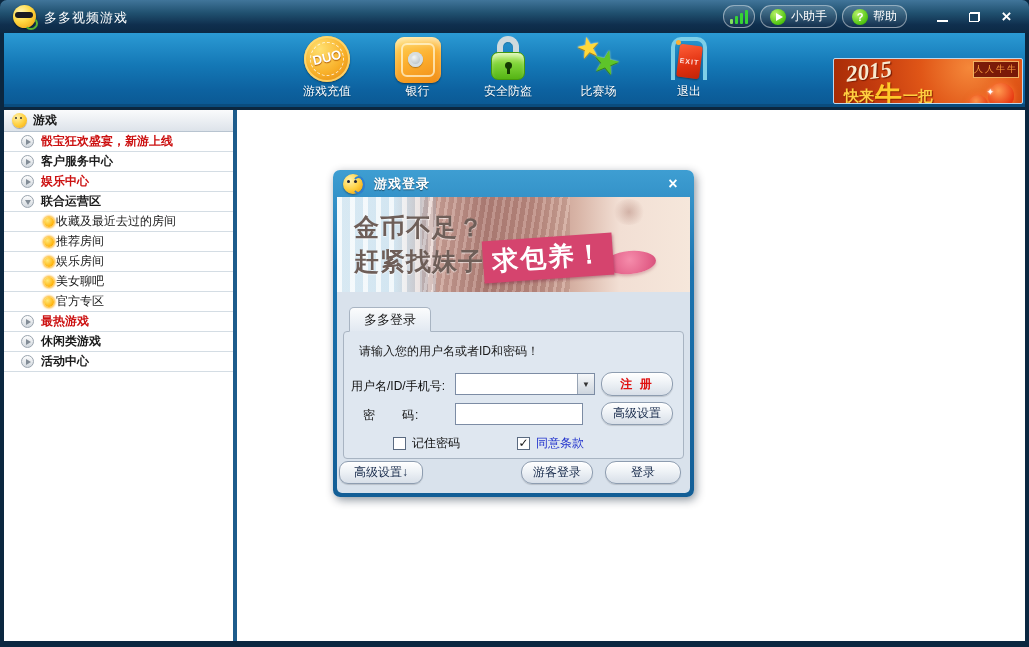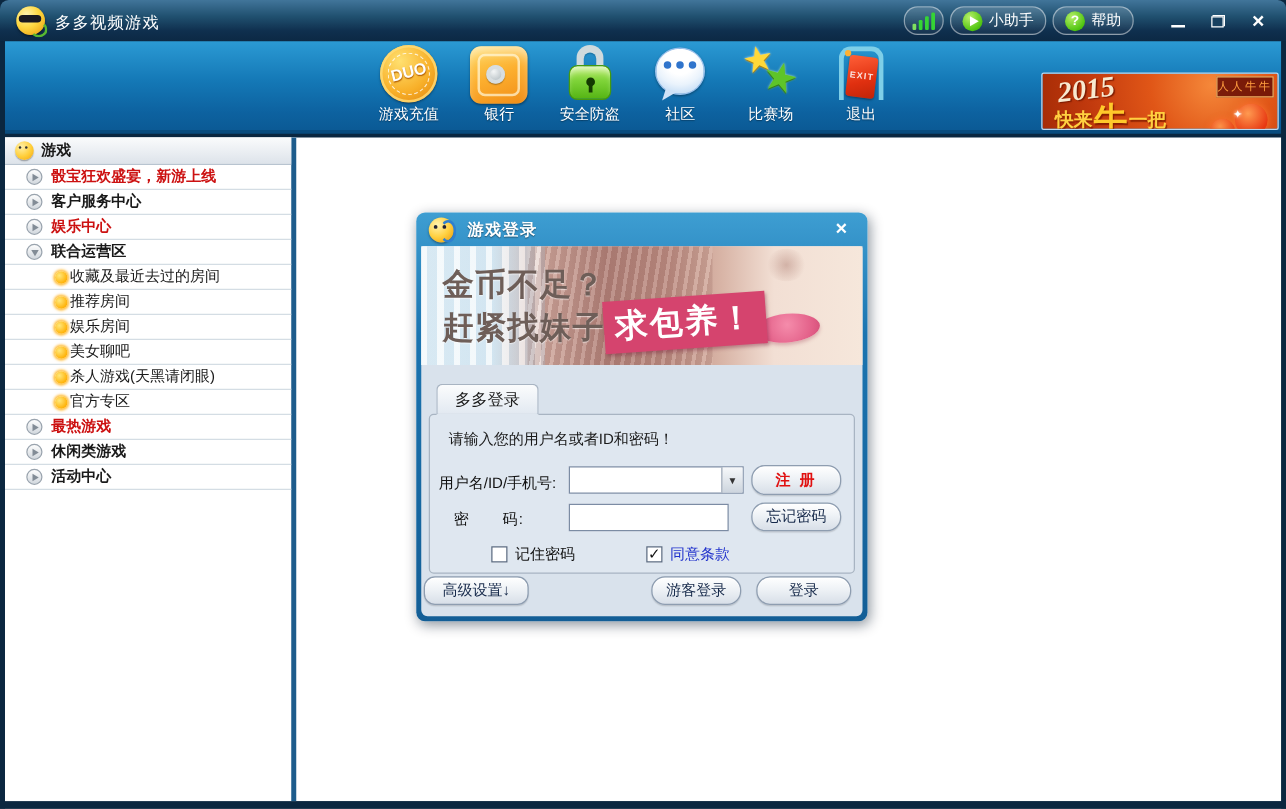--- a/index.html
+++ b/index.html
@@ -281,32 +281,20 @@
     </div>
     <div class="tool">
       <div class="tool-icon ico-lock">
         <span class="shackle"></span>
           <span class="lockbody"></span>
           <span class="keyhole"></span>
       </div>
       <div class="tool-label">安全防盗</div>
     </div>
     <div class="tool">
-      <div class="tool-icon ico-chat">
-        <span class="bubble"></span>
-          <span class="tail"></span>
-          <span class="dots">
-            <i></i>
-            <i></i>
-            <i></i>
-          </span>
-      </div>
-      <div class="tool-label">社区</div>
-    </div>
-    <div class="tool">
       <div class="tool-icon ico-stars">
         <span class="star-y">★</span>
           <span class="star-g">★</span>
       </div>
       <div class="tool-label">比赛场</div>
     </div>
     <div class="tool">
       <div class="tool-icon ico-exit">
         <span class="frame"></span>
           <span class="card">EXIT</span>
@@ -365,24 +353,20 @@
         <span class="sun"></span>
         <span>推荐房间</span>
         </li>
       <li class="lvl2">
         <span class="sun"></span>
         <span>娱乐房间</span>
         </li>
       <li class="lvl2">
         <span class="sun"></span>
         <span>美女聊吧</span>
-        </li>
-      <li class="lvl2">
-        <span class="sun"></span>
-        <span>杀人游戏(天黑请闭眼)</span>
         </li>
       <li class="lvl2">
         <span class="sun"></span>
         <span>官方专区</span>
         </li>
       <li class="lvl1 red">
         <span class="cir">
             <span class="tri-r"></span>
           </span>
         <span>最热游戏</span>
@@ -428,21 +412,21 @@
     <div class="combo">
       <input type="text" value="" style="">
       <span class="combo-btn">▼</span>
     </div>
     <div class="btn3d btn-register">注 册</div>
 
     <div class="flabel lbl-pass">密      码:</div>
     <div class="txt">
       <input type="password" value="" style="">
     </div>
-    <div class="btn3d btn-forgot">忘记密码</div>
+    <div class="btn3d btn-forgot">高级设置</div>
 
     <div class="chk-row chk1">
       <span class="chkbox"></span>
       <span class="chk-label">记住密码</span>
     </div>
     <div class="chk-row chk2">
       <span class="chkbox">✓</span>
       <span class="chk-label agree">同意条款</span>
     </div>
 

